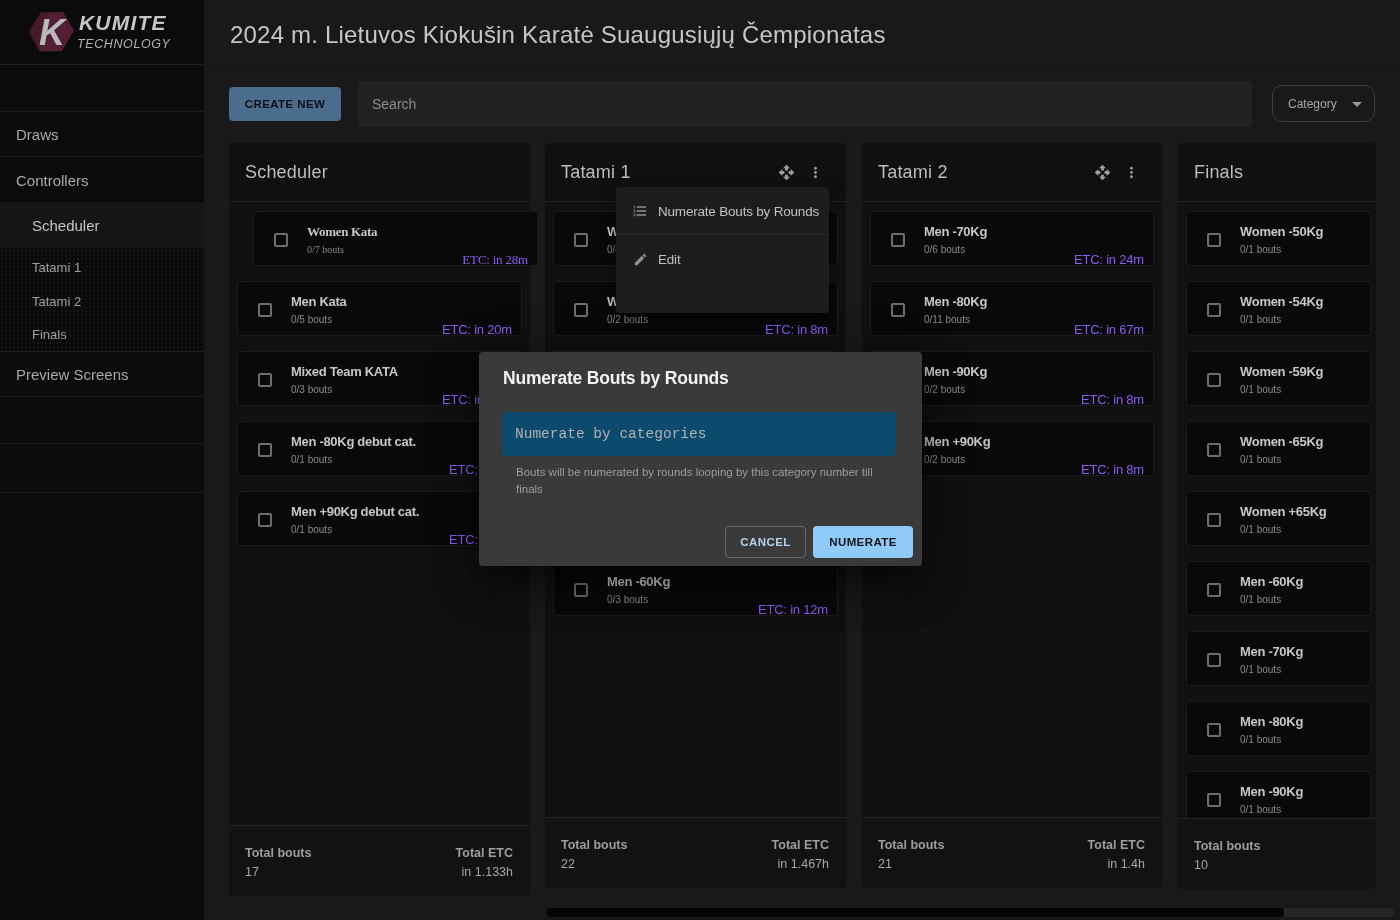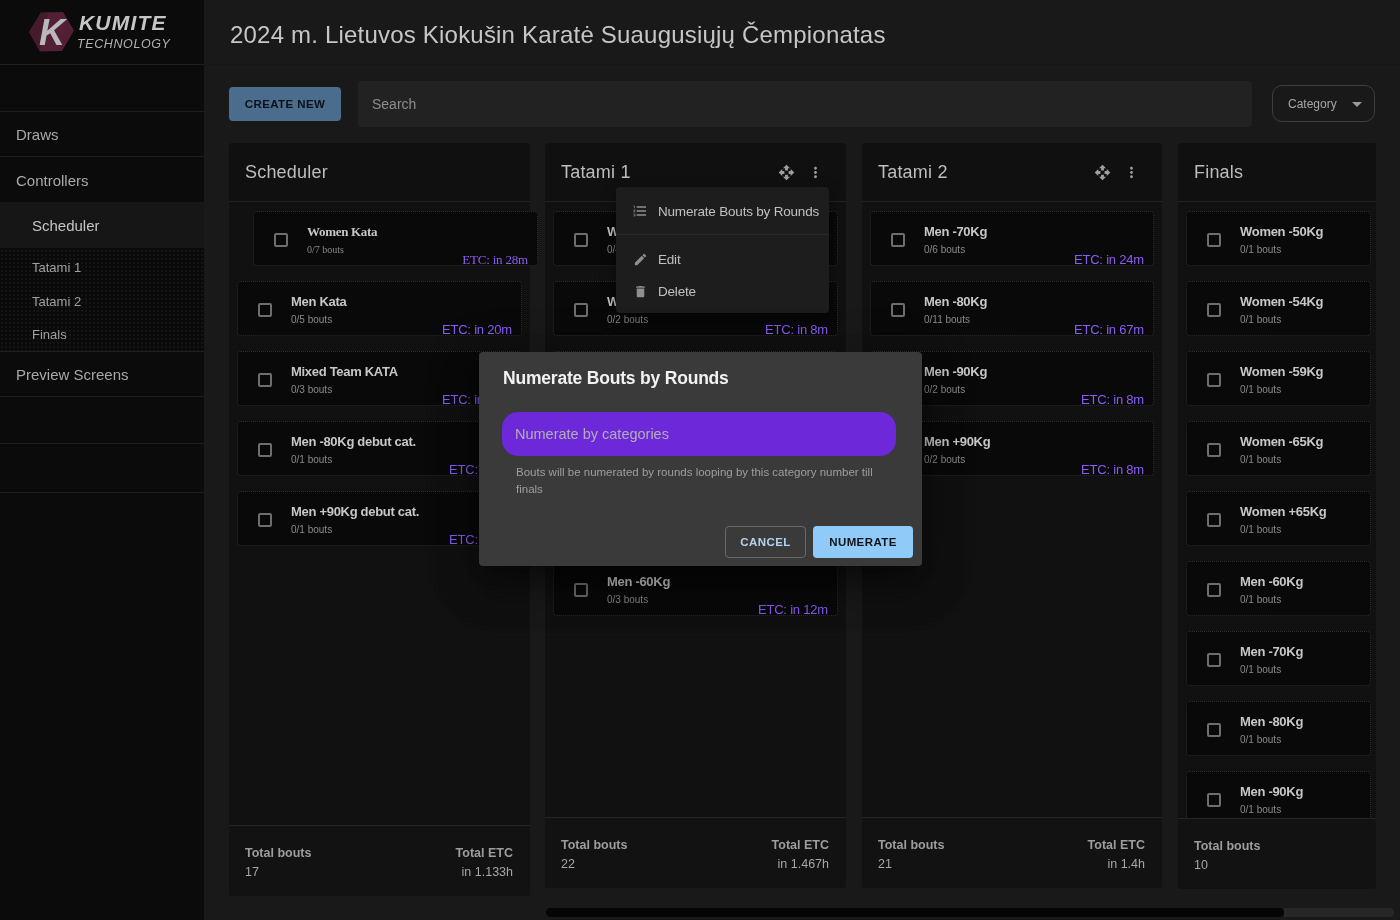--- a/index.html
+++ b/index.html
@@ -48,21 +48,21 @@
 
 
 #menu { position:absolute; left:616px; top:187px; width:213px; height:126px; background:#1d1d1d; border-radius:4px; box-shadow:0 5px 15px rgba(0,0,0,.45); z-index:10; }
 .mi { position:absolute; left:0; width:213px; height:32px; }
 .mi .mt { position:absolute; left:42px; top:50%; transform:translateY(-50%); color:#c0c0c0; font-size:13.5px; letter-spacing:-.2px; white-space:nowrap; }
 #menudiv { position:absolute; left:0; top:47px; width:213px; height:1px; background:#292929; }
 
 
 #dialog { position:absolute; left:479px; top:352px; width:443px; height:214px; background:#3a3a3a; border-radius:4px; box-shadow:0 11px 15px -7px rgba(0,0,0,.3), 0 24px 38px 3px rgba(0,0,0,.25), 0 9px 46px 8px rgba(0,0,0,.22); z-index:20; }
 #dlg-title2 { position:absolute; z-index:21; left:503px; top:368px; color:#f2f2f2; font-size:17.5px; font-weight:bold; letter-spacing:-.2px; }
-#dlg-input { position:absolute; z-index:21; left:502px; top:412px; width:394px; height:44px; background:#6d28d9; border-radius:16px; }
+#dlg-input { position:absolute; z-index:21; left:502px; top:412px; width:394px; height:44px; background:#0c4a6e; border-radius:4px;font-family:Liberation Mono, monospace; }
 #dlg-input span { position:absolute; left:13px; top:50%; transform:translateY(-50%); color:#b1b1b1; font-size:14.5px; }
 #dlg-help { position:absolute; z-index:21; left:516px; top:464px; width:385px; color:#9e9e9e; font-size:11.5px; line-height:16.5px; }
 #btn-cancel { position:absolute; z-index:21; left:725px; top:526px; width:81px; height:32px; border:1px solid #686868; border-radius:4px; color:#b4d3ee; font-size:11.5px; font-weight:bold; letter-spacing:.4px; text-align:center; line-height:30px; }
 #btn-num { position:absolute; z-index:21; left:813px; top:526px; width:100px; height:32px; background:#90caf9; border-radius:4px; color:#101418; font-size:11.5px; font-weight:bold; letter-spacing:.4px; text-align:center; line-height:32px; }
 </style>
 </head>
 <body>
 
 <div id="sidebar">
   <div id="logo">
@@ -319,26 +319,20 @@
       </svg>
     <span class="mt">Numerate Bouts by Rounds</span>
   </div>
   <div id="menudiv"></div>
   <div class="mi" style="top:56px;">
     <svg viewBox="0 0 24 24" width="15" height="15" style="position:absolute;left:17px;top:9px;" fill="#8f8f8f">
         <path d="M3 17.25V21h3.75L17.81 9.94l-3.75-3.75L3 17.25zM20.71 7.04c.39-.39.39-1.02 0-1.41l-2.34-2.34a.996.996 0 0 0-1.41 0l-1.83 1.83 3.75 3.75 1.83-1.83z"></path>
       </svg>
     <span class="mt">Edit</span>
   </div>
-  <div class="mi" style="top:88px;">
-    <svg viewBox="0 0 24 24" width="15" height="15" style="position:absolute;left:17px;top:9px;" fill="#8f8f8f">
-        <path d="M6 19c0 1.1.9 2 2 2h8c1.1 0 2-.9 2-2V7H6v12zM19 4h-3.5l-1-1h-5l-1 1H5v2h14V4z"></path>
-      </svg>
-    <span class="mt">Delete</span>
-  </div>
 </div>
 
 <div id="dialog"></div>
 <div id="dlg-title2">Numerate Bouts by Rounds</div>
 <div id="dlg-input">
     <span>Numerate by categories</span>
   </div>
 <div id="dlg-help">Bouts will be numerated by rounds looping by this category number till<br>finals</div>
 <div id="btn-cancel">CANCEL</div>
 <div id="btn-num">NUMERATE</div>

